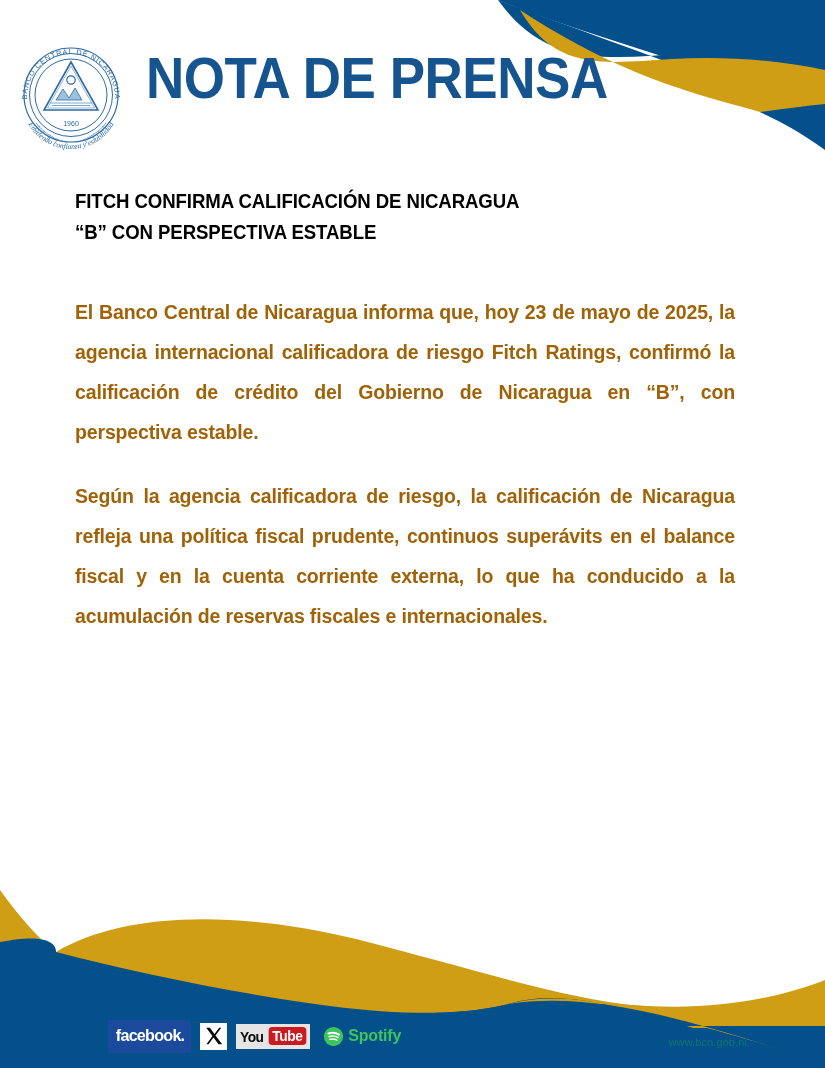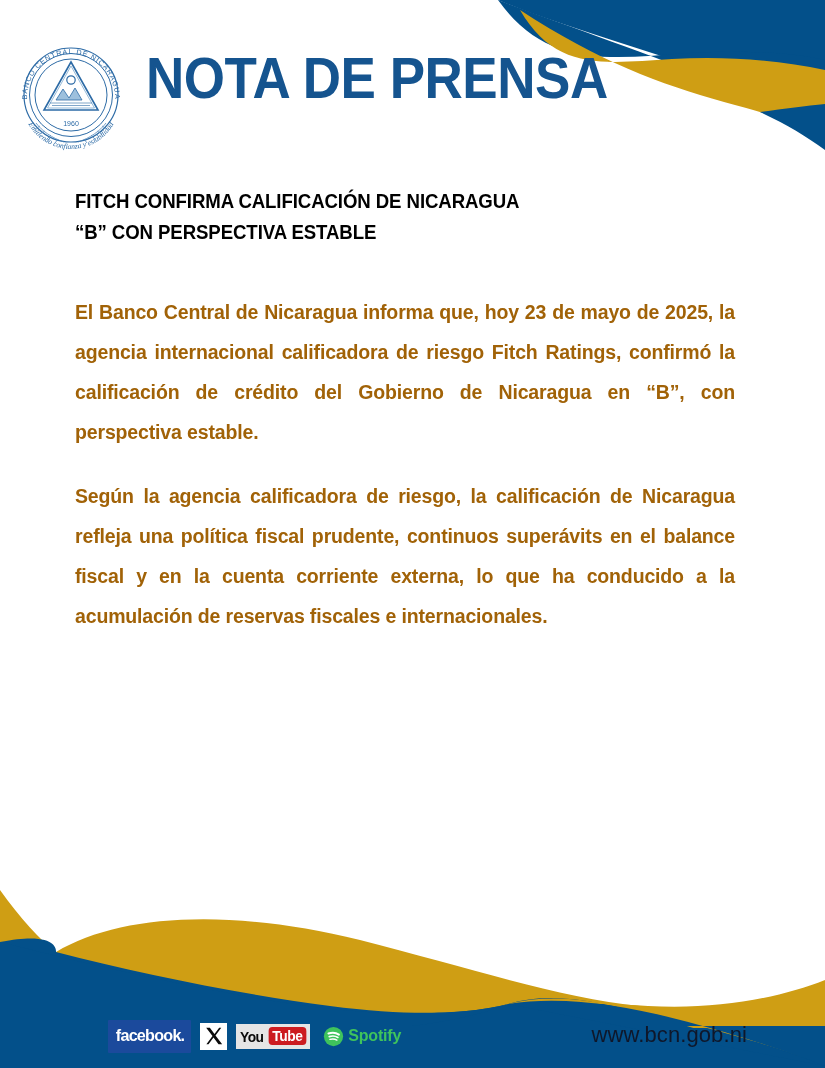--- a/index.html
+++ b/index.html
@@ -111,23 +111,23 @@
     bottom: 18px;
     height: 28px;
     display: flex;
     align-items: center;
     gap: 9px;
   }
   .site-url {
     position: absolute;
     right: 78px;
     bottom: 20px;
-    color: #0f172a;
-    font-family: "Liberation Sans", sans-serif;
-    font-size: 22px;
+    color: #0f766e;
+    font-family: "Liberation Sans", sans-serif;
+    font-size: 11px;
     letter-spacing: 0.1px;
     white-space: nowrap;
   }
 
   
   .fb-chip {
     background: #1b4a9c;
     height: 33px;
     padding: 0 5px 0 6px;
     display: flex;

